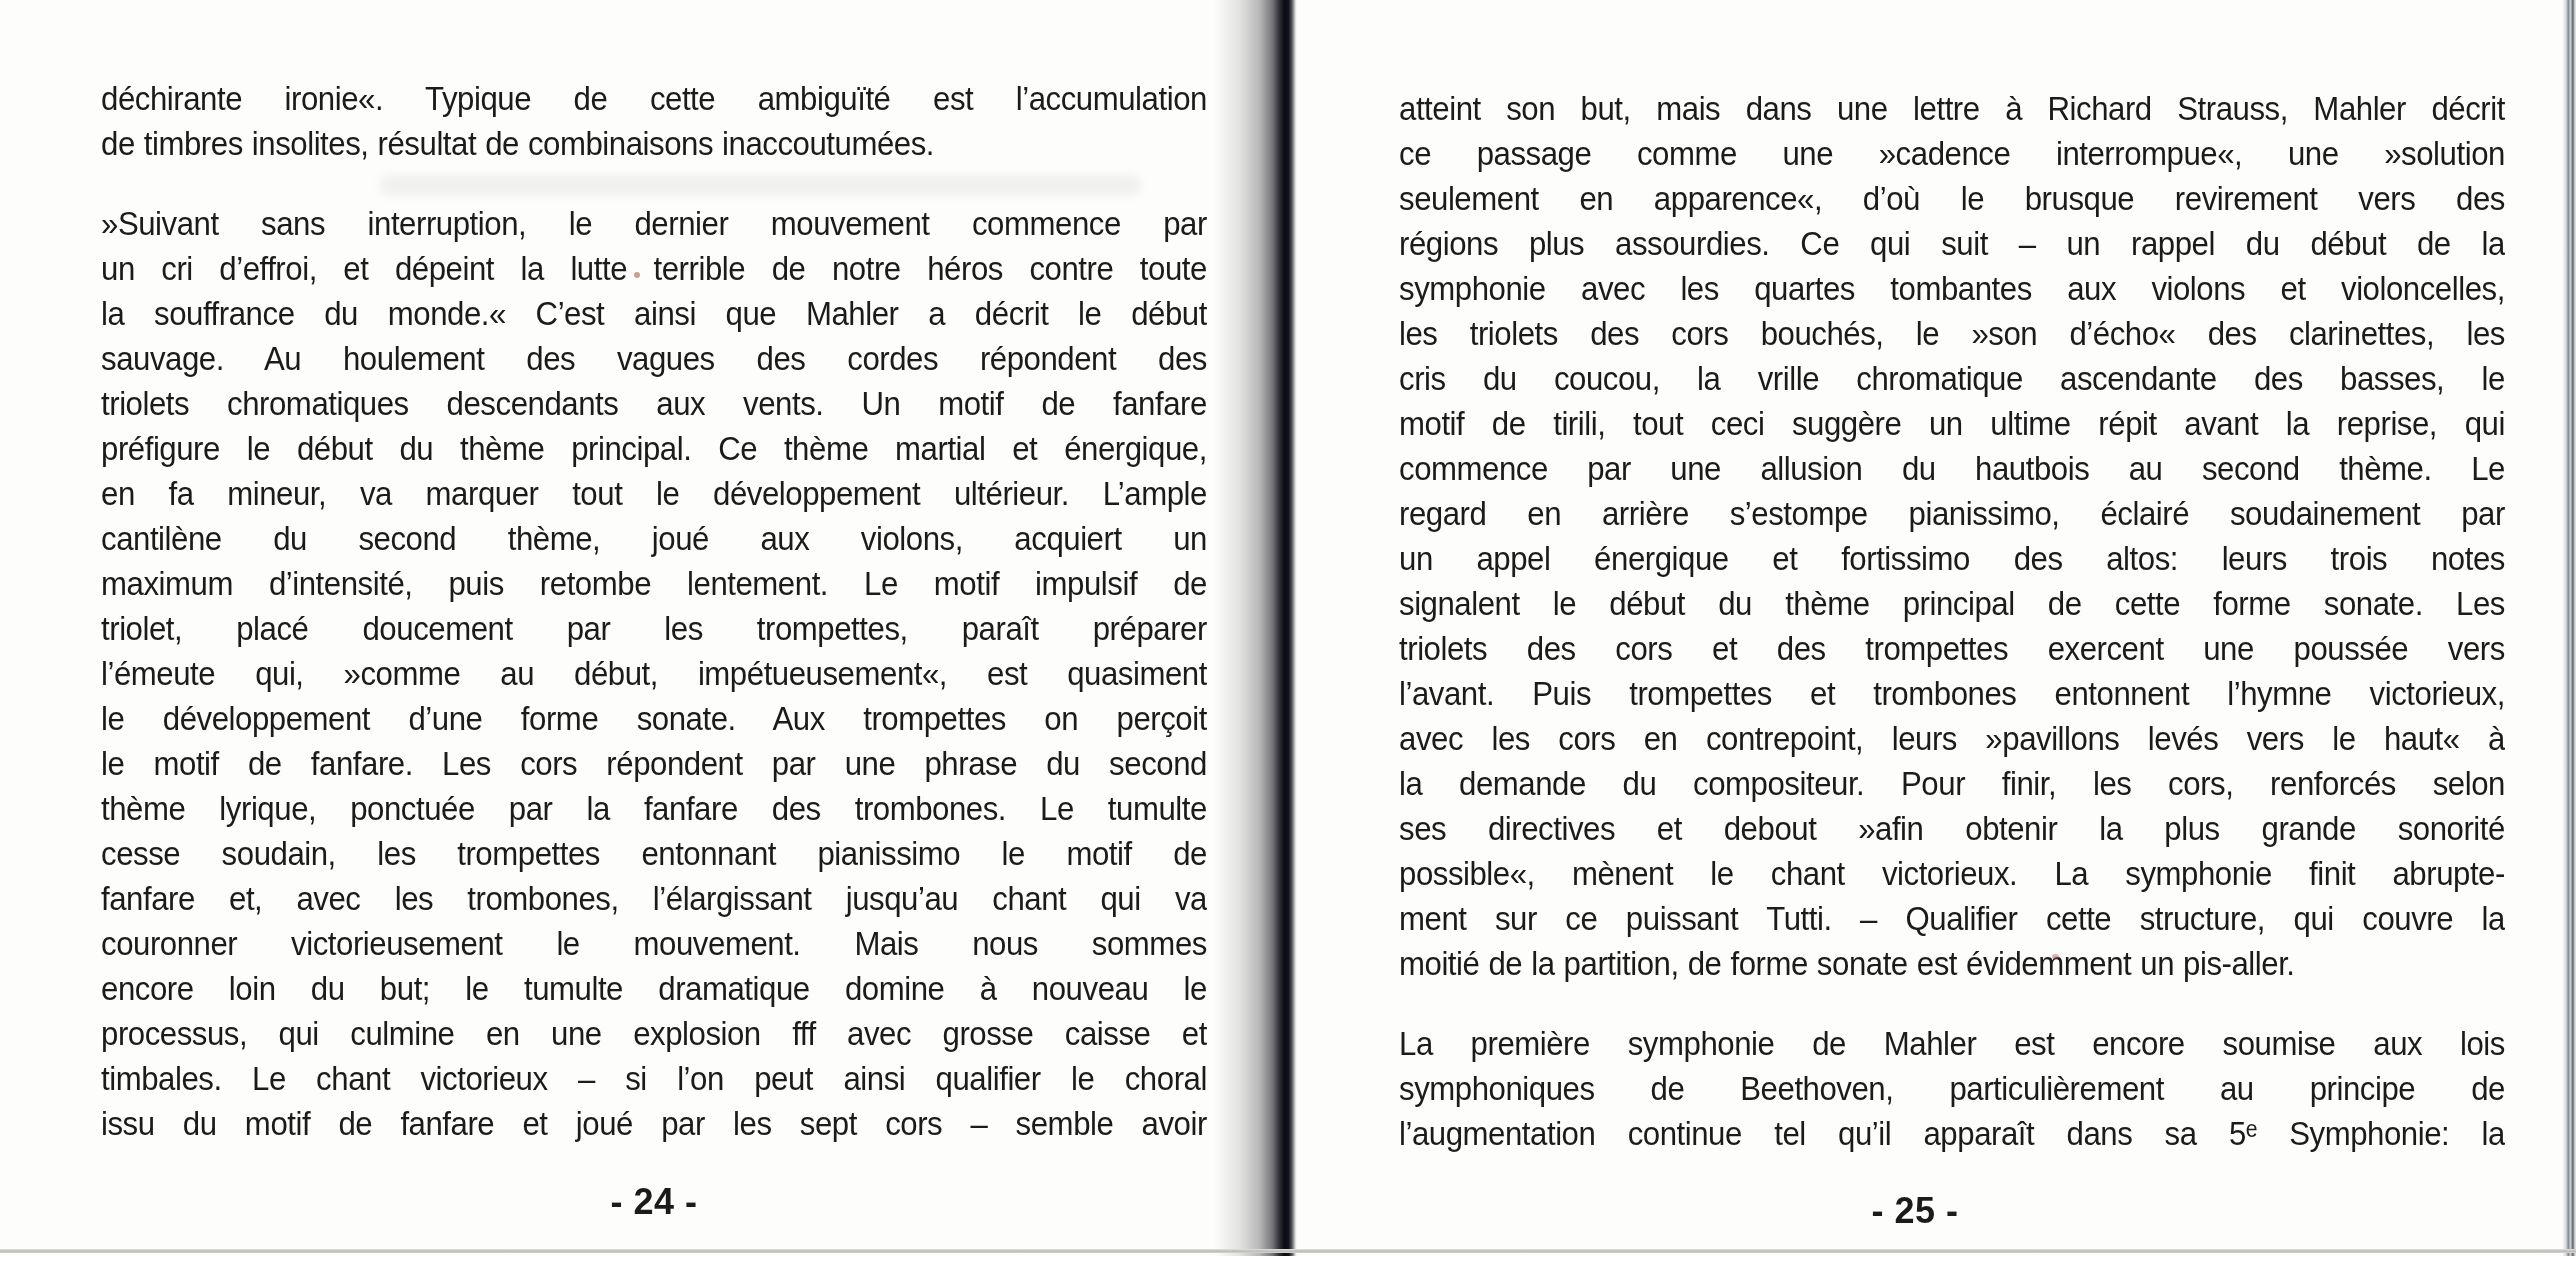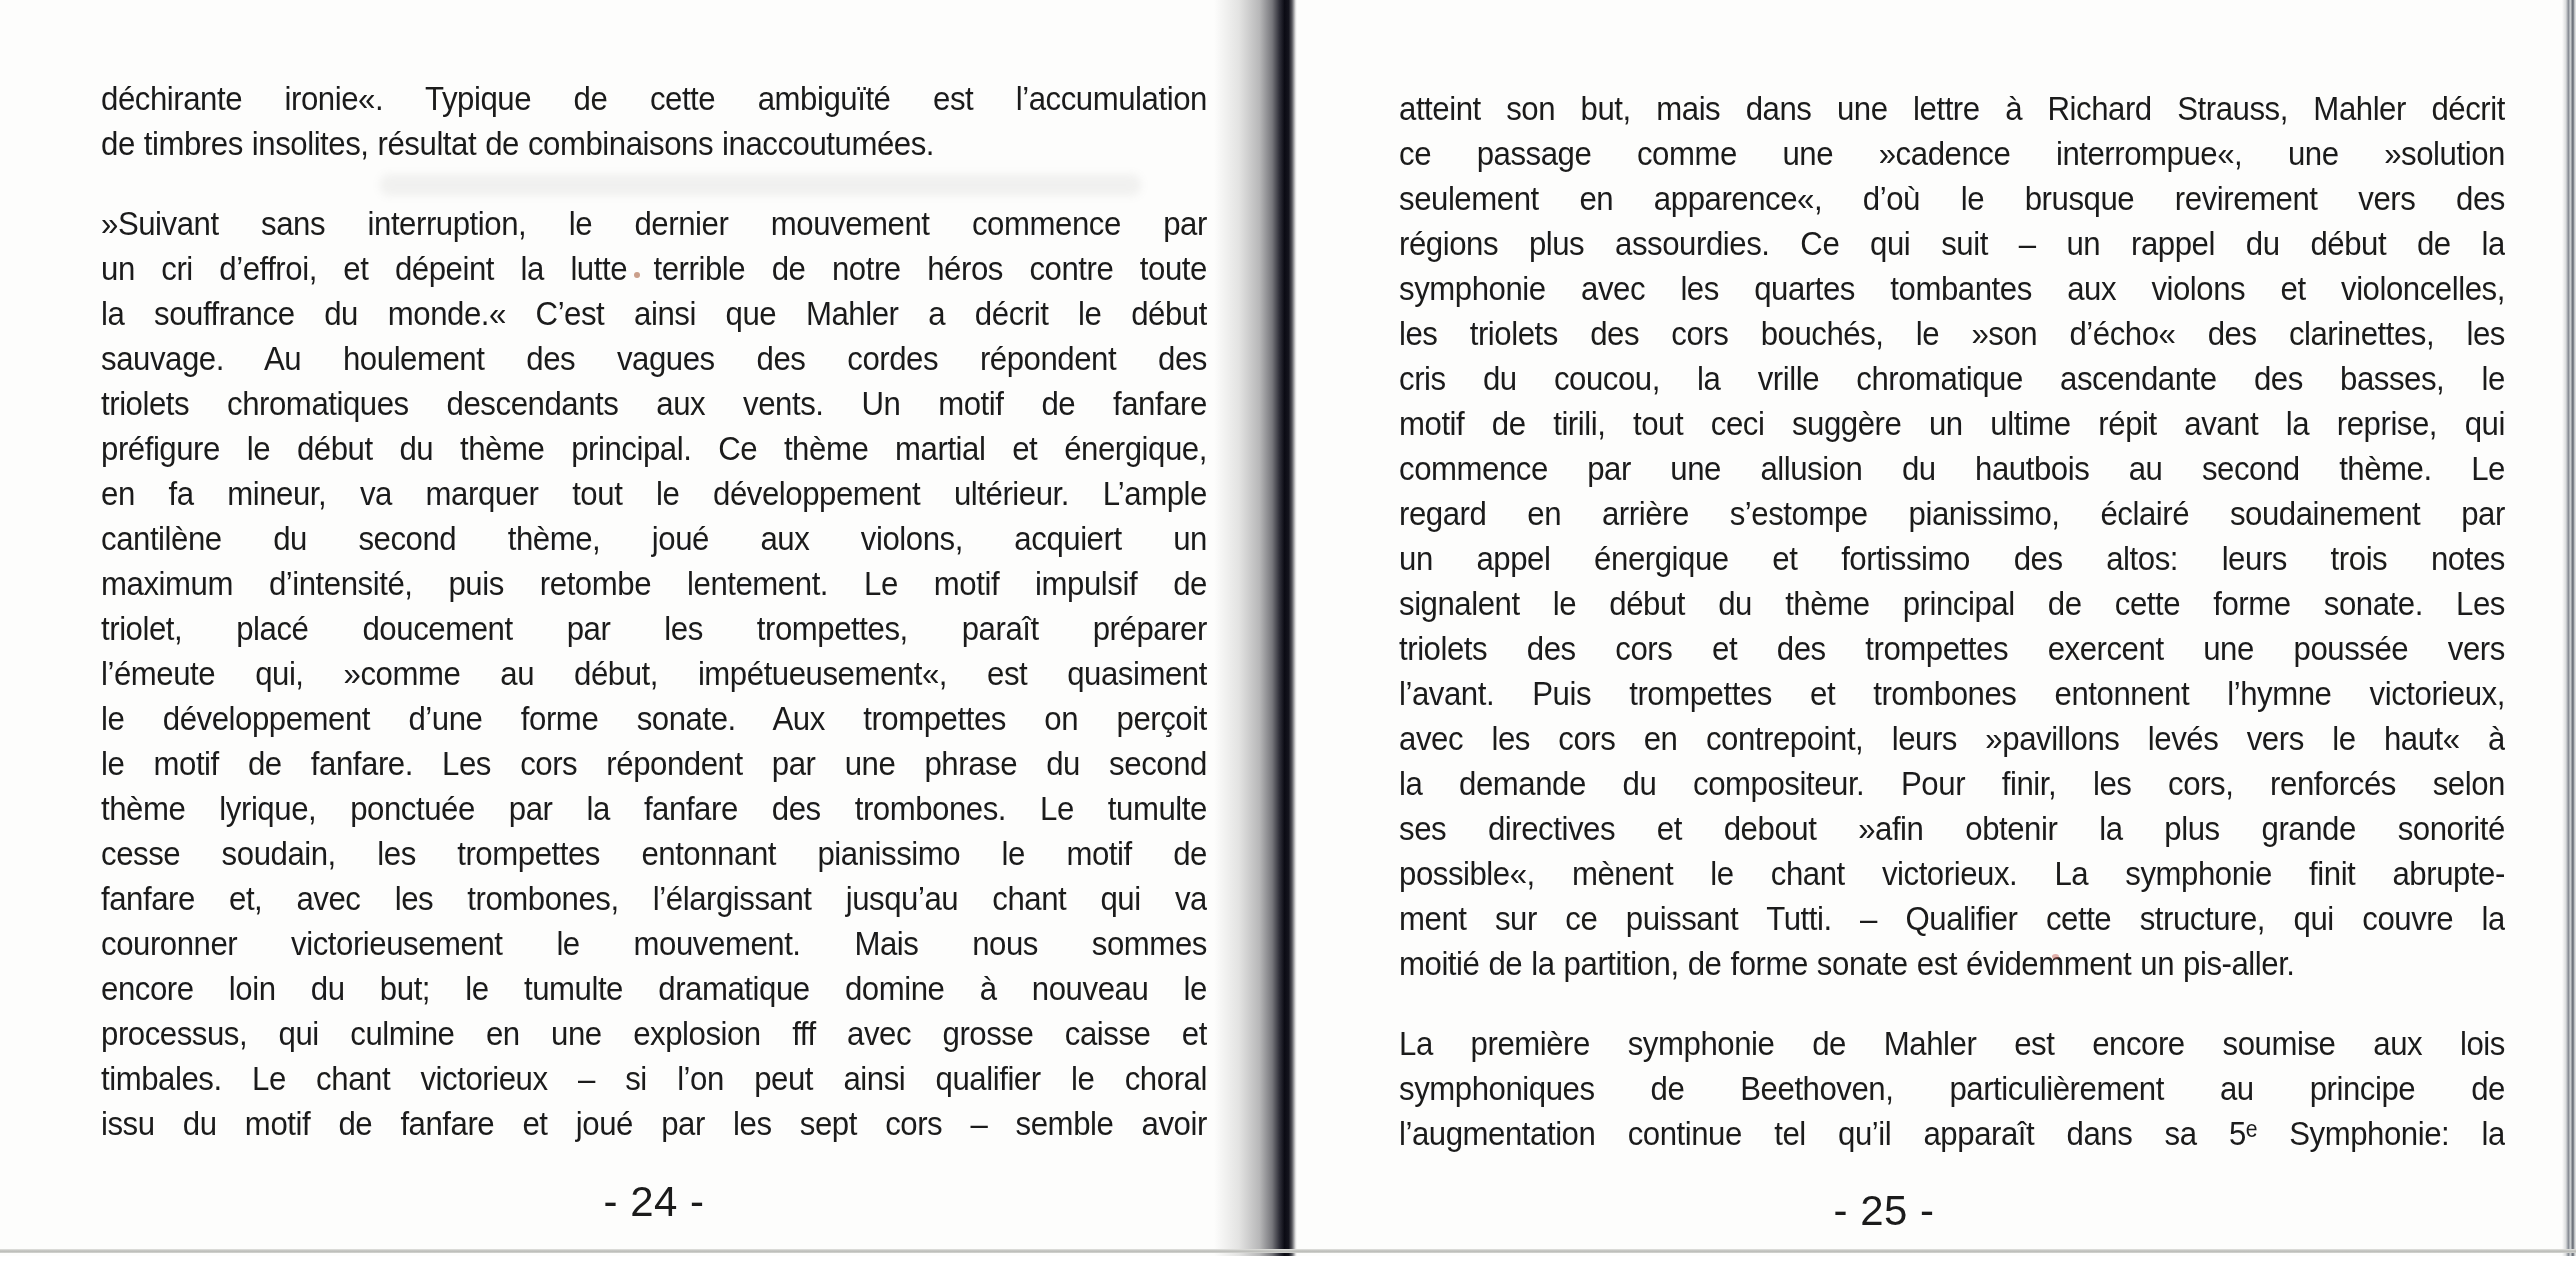--- a/index.html
+++ b/index.html
@@ -33,26 +33,27 @@
   .line.full::after {
     content: "";
     display: inline-block;
     width: 100%;
     height: 0;
   }
   .pagenum {
     position: absolute;
     height: 42px;
     line-height: 42px;
-    font-size: 42px;
+    font-size: 36px;
     letter-spacing: 0.5px;
     text-align: center;
+    font-weight: bold;
   }
   .pagenum-left  { left: 101px;  width: 1106px; top: 1181px; }
-  .pagenum-right { left: 1329px; width: 1110px; top: 1190px; }
+  .pagenum-right { left: 1360px; width: 1110px; top: 1190px; }
 
   
   .gutter {
     position: absolute;
     left: 1214px;
     top: 0;
     width: 83px;
     height: 1272px;
     background: linear-gradient(to right,
       rgba(250,250,250,0) 0%,

